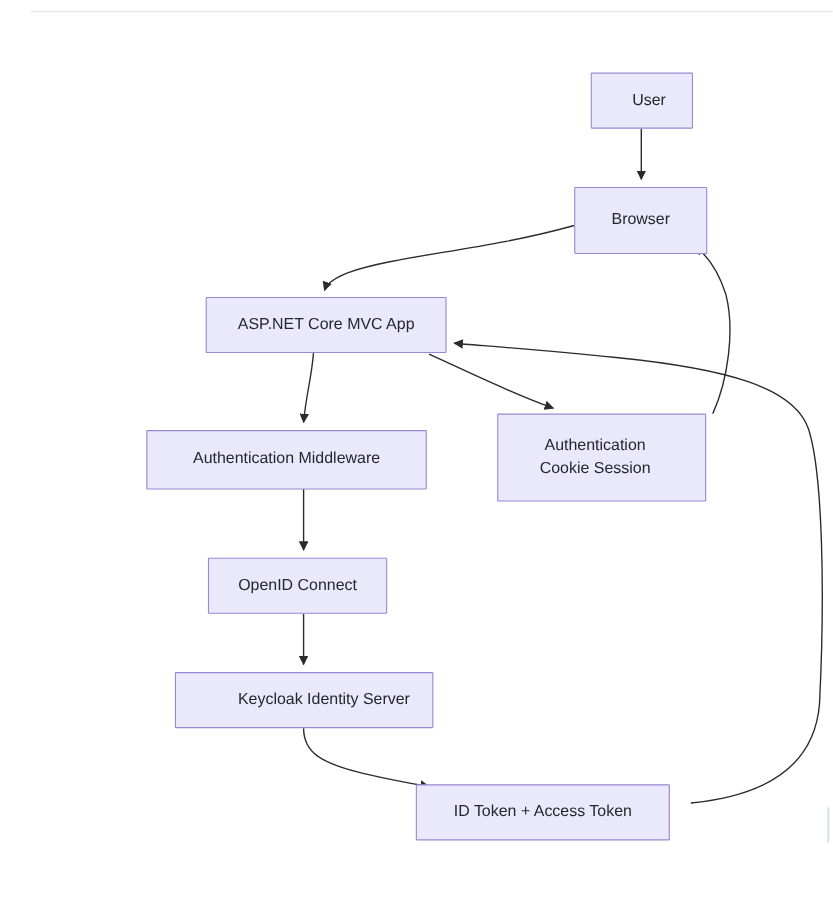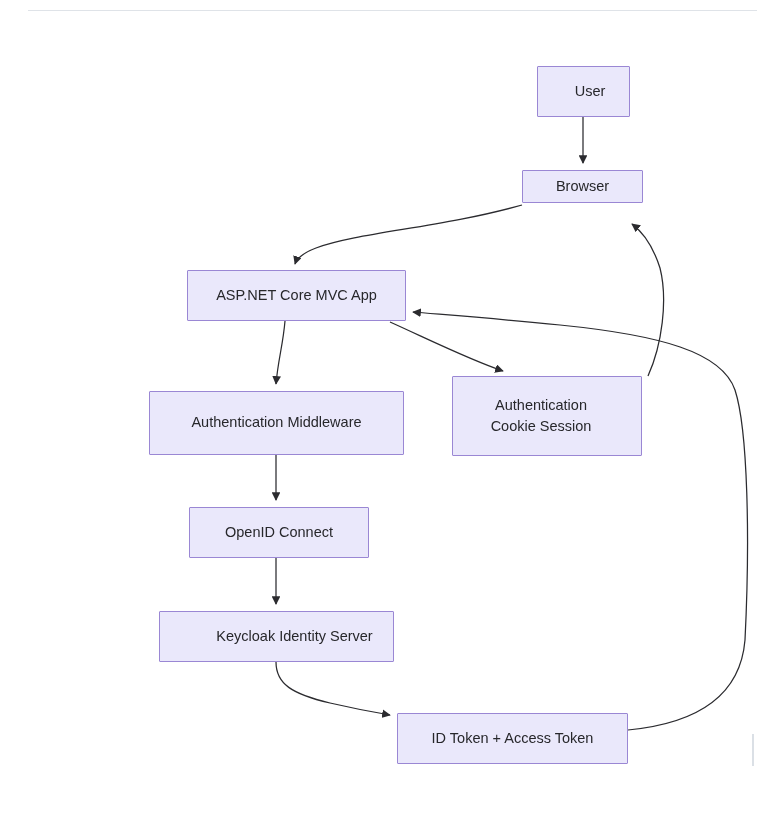--- a/index.html
+++ b/index.html
@@ -87,25 +87,25 @@
   <path class="edge-path" marker-end="url(#arrowhead)" d="M 628 730 C 690 724, 740 700, 745 640 C 750 540, 748 430, 735 390
            C 722 352, 660 335, 560 325 C 490 318, 435 314, 413 312"></path>
 
   <path class="edge-path" marker-end="url(#arrowhead)" d="M 390 322 C 430 340, 470 360, 503 371"></path>
 
   <path class="edge-path" marker-end="url(#arrowhead)" d="M 648 376 C 662 345, 668 300, 660 268 C 652 243, 640 230, 632 224"></path>
 </svg>
 
 <div class="node" style="left:537px; top:66px; width:93px; height:51px;padding-left:21px;">User</div>
 
-<div class="node" style="left:522px; top:170px; width:121px; height:33px;">Browser</div>
+<div class="node" style="left:522px; top:170px; width:121px; height:61px;">Browser</div>
 
 <div class="node" style="left:187px; top:270px; width:219px; height:51px;text-align:center;">ASP.NET Core MVC App</div>
 
-<div class="node" style="left:149px; top:391px; width:255px; height:64px;">Authentication Middleware</div>
+<div class="node" style="left:133px; top:391px; width:255px; height:54px;">Authentication Middleware</div>
 
-<div class="node" style="left:189px; top:507px; width:180px; height:51px;">OpenID Connect</div>
+<div class="node" style="left:189px; top:507px; width:163px; height:51px;">OpenID Connect</div>
 
 <div class="node" style="left:159px; top:611px; width:235px; height:51px;padding-left:44px;">Keycloak Identity Server</div>
 
 <div class="node" style="left:452px; top:376px; width:262px; height:80px; max-width:190px; padding-left:36px; padding-right:48px;">Authentication Cookie Session</div>
 
-<div class="node" style="left:397px; top:713px; width:231px; height:51px;">ID Token + Access Token</div>
+<div class="node" style="left:378px; top:713px; width:231px; height:51px;">ID Token + Access Token</div>
 
 </body></html>

